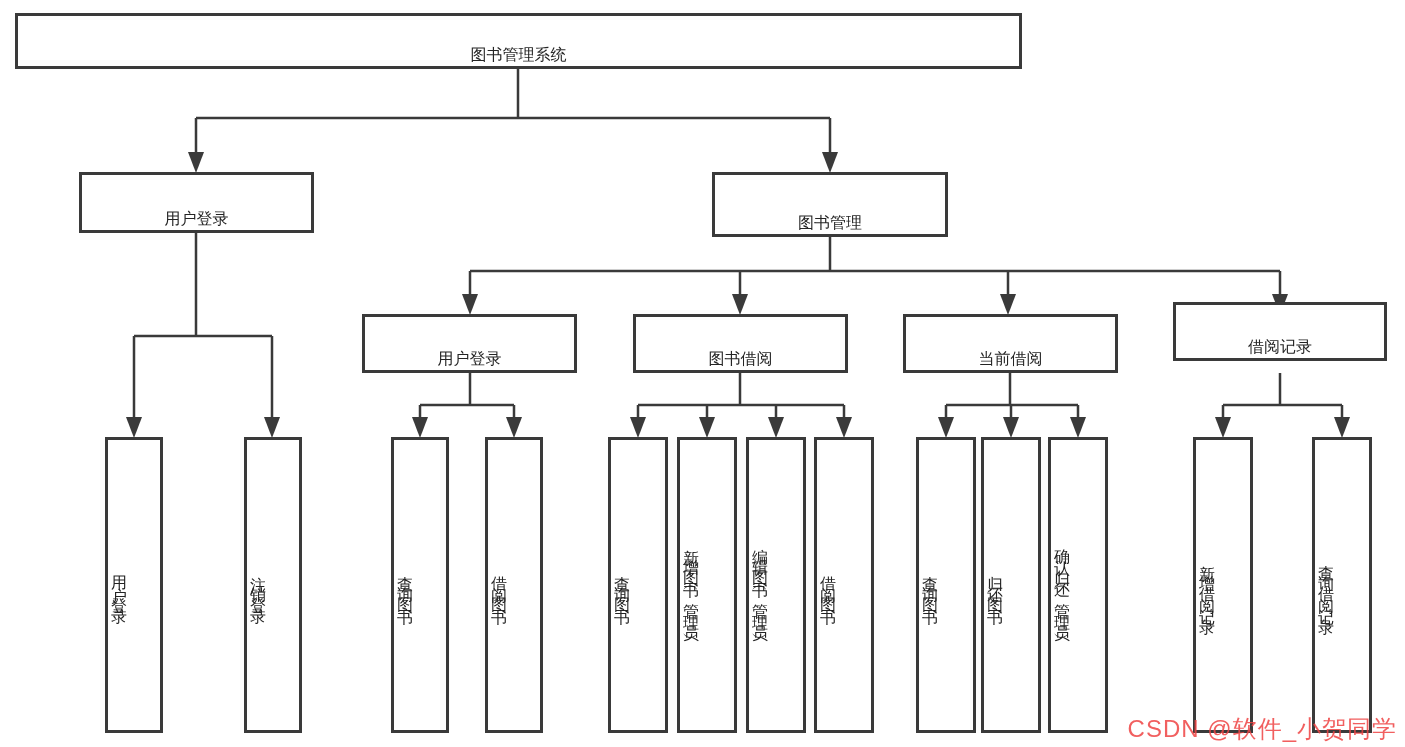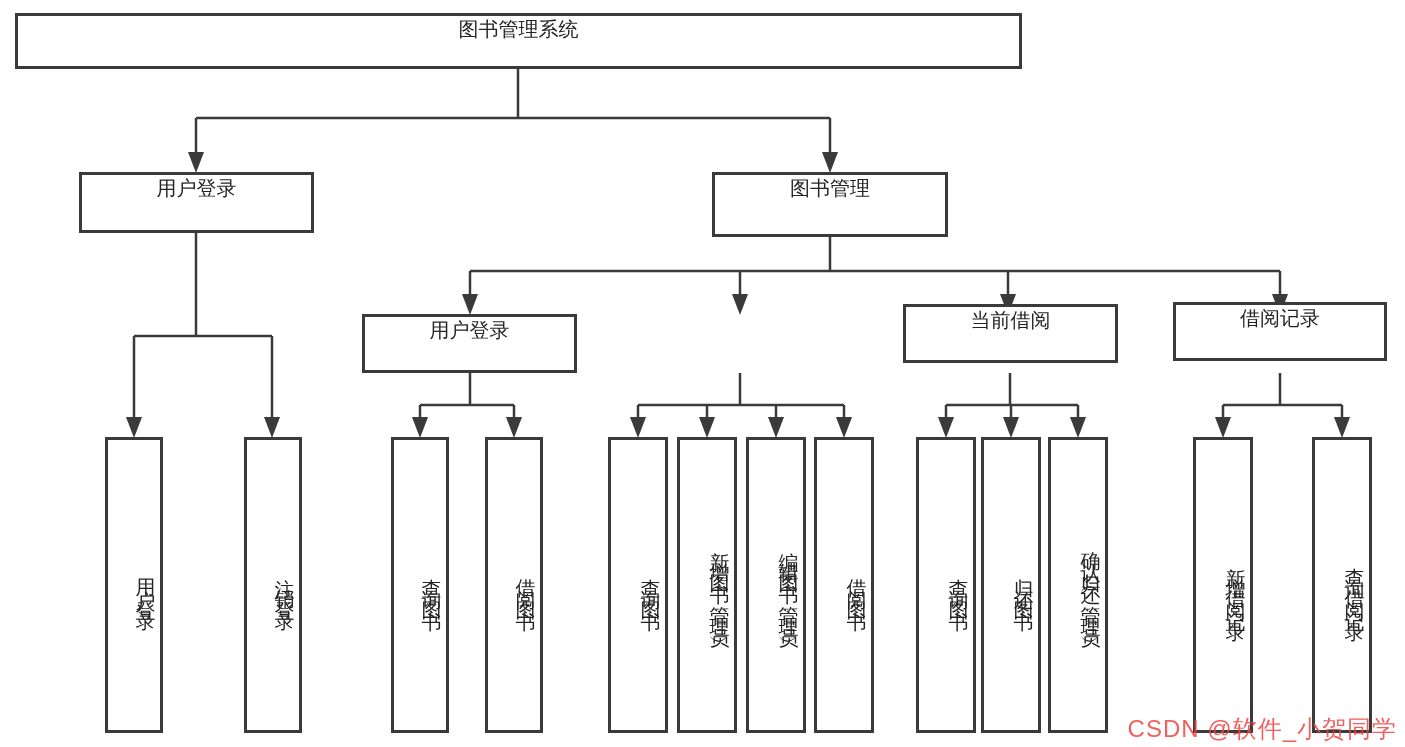--- a/index.html
+++ b/index.html
@@ -17,23 +17,23 @@
     left: 0; top: 0;
     width: 1405px; height: 747px;
     pointer-events: none;
   }
   .node {
     position: absolute;
     box-sizing: border-box;
     background: #ffffff;
     border: 2px solid #3a3a3a;
     display: flex;
-    align-items: flex-start;
+    align-items: flex-end;
     justify-content: center;
-    font-size: 20px;
+    font-size: 16px;
     color: #242424;
     white-space: nowrap;
   }
   .node.root { border-width: 3px; }
   .node.lvl2, .node.lvl3 { border-width: 3px; }
   .node.v {
     border-width: 3px;
     writing-mode: vertical-rl;
     
   }
@@ -102,21 +102,24 @@
   <div class="node lvl2" style="left:79px; top:172px; width:235px; height:61px">
     <span>用户登录</span>
   </div>
   <div class="node lvl2" style="left:712px; top:172px; width:236px; height:65px">
     <span>图书管理</span>
   </div>
 
   <div class="node lvl3" style="left:362px; top:314px; width:215px; height:59px">
     <span>用户登录</span>
   </div>
-  <div class="node lvl3" style="left:903px; top:304px; width:215px; height:59px">
+  <div class="node lvl3" style="left:633px; top:314px; width:215px; height:59px">
+    <span>图书借阅</span>
+  </div>
+  <div class="node lvl3" style="left:903px; top:314px; width:215px; height:59px">
     <span>当前借阅</span>
   </div>
   <div class="node lvl3" style="left:1173px; top:302px; width:214px; height:59px">
     <span>借阅记录</span>
   </div>
 
   <div class="node v" style="left:105px; top:437px; width:58px; height:296px">
     <span>用户登录</span>
   </div>
   <div class="node v" style="left:244px; top:437px; width:58px; height:296px">

